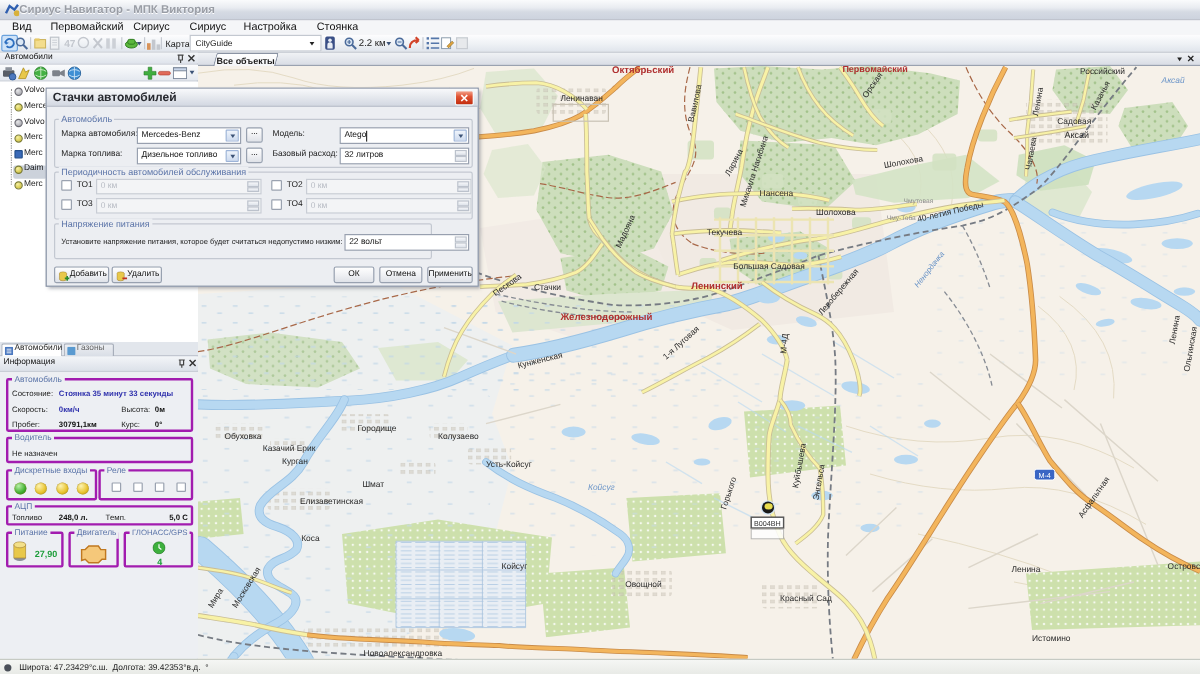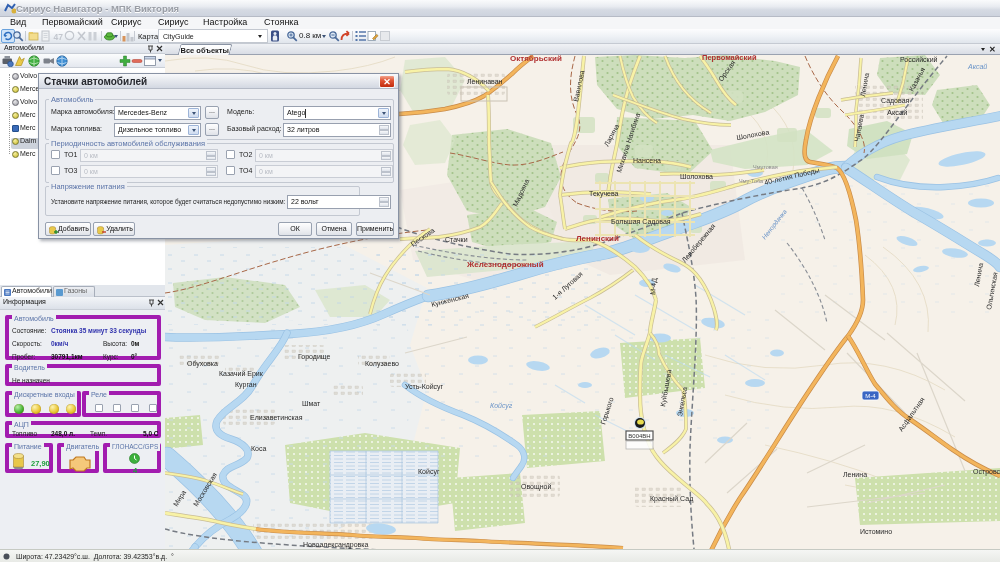--- a/index.html
+++ b/index.html
@@ -24,21 +24,21 @@
 #mapviewport{position:absolute;left:0;top:11px;width:835px;height:494px;overflow:hidden;background:#f7f3ec;}
 #vehhdr{position:absolute;left:0;top:0;width:165px;height:10px;background:linear-gradient(#f3f5f8,#dee3eb);border-bottom:1px solid #c9ced6;font-size:7px;color:#111;}
 #vehtools{position:absolute;left:0;top:10px;width:165px;height:14px;background:linear-gradient(#fbfcfd,#e4e8ef);border-bottom:1px solid #c9ced6;}
 #vehtree{position:absolute;left:0;top:24px;width:165px;height:217px;background:#fff;}
 .trow{position:absolute;left:20px;height:11px;font-size:7px;color:#222;}
 .ticon{position:absolute;left:12px;width:7px;height:7px;border-radius:50%;}
 #btabs{position:absolute;left:0;top:241px;width:165px;height:12px;background:#e2e6ec;border-bottom:1px solid #bac0ca;}
 .btab{position:absolute;top:1px;height:11px;font-size:7px;color:#222;border:1px solid #a7aeba;border-bottom:none;border-radius:2px 2px 0 0;}
 #infohdr{position:absolute;left:0;top:253px;width:165px;height:13px;background:linear-gradient(#f3f5f8,#dce1e9);border-bottom:1px solid #c9ced6;font-size:7px;color:#111;}
 #infobody{position:absolute;left:0;top:266px;width:165px;height:239px;background:#edeff3;}
-.gbox{position:absolute;border:4px solid #a21caf;border-radius:2px;}
+.gbox{position:absolute;border:2px solid #a21caf;border-radius:2px;}
 .gbox .cap{position:absolute;left:3px;top:-4.5px;background:#edeff3;color:#5b74a8;font-size:7px;line-height:8px;padding:0 2px;white-space:nowrap;}
 .il{font-size:6.5px;color:#222;position:absolute;white-space:nowrap;}
 .iv{font-size:6.5px;font-weight:bold;color:#3032ad;position:absolute;white-space:nowrap;}
 .ik{font-size:6.5px;font-weight:bold;color:#111;position:absolute;white-space:nowrap;}
 #statusbar{position:absolute;left:0;top:549px;width:1000px;height:13px;background:linear-gradient(#f5f6f4,#e8eae6);border-top:1px solid #c6cac3;font-size:7px;color:#222;}
 #dialog{position:absolute;left:38px;top:73px;width:361px;height:166px;background:#eceef2;border:1px solid #8892a4;box-shadow:2px 2px 3px rgba(90,95,110,0.5);}
 #dlgtitle{position:absolute;left:0;top:0;width:359px;height:15px;background:linear-gradient(#f8f9fb,#e7eaef 45%,#d3d8e2);border-bottom:1px solid #b4bac6;}
 #dlgtitle .t{position:absolute;left:5px;top:2px;font-size:10px;font-weight:bold;color:#26282e;}
 #dlgclose{position:absolute;right:3px;top:1px;width:16px;height:13px;background:linear-gradient(#f3a38c,#e05535 40%,#c22b0d);border:1px solid #f4f6f8;border-radius:2px;color:#fff;font-size:9px;font-weight:bold;text-align:center;line-height:12px;}
 .dgbox{position:absolute;border:1px solid #c3c8d1;border-radius:2px;}
@@ -444,21 +444,21 @@
         <rect x="2" y="0.5" width="8" height="11" rx="1.5" fill="#3a4f86"></rect>
         <circle cx="6" cy="3.5" r="1.5" fill="#e8edf5"></circle>
         <path d="M3.8 10.5 v-3 a2.2 2.2 0 0 1 4.4 0 v3z" fill="#e8edf5"></path>
       </svg>
   <svg class="ti" style="left:286px" viewBox="0 0 12 12">
         <circle cx="5" cy="5" r="3.2" stroke="#4a6a9a" stroke-width="1.3" fill="#dce8f5"></circle>
         <line x1="7.3" y1="7.3" x2="10.8" y2="10.8" stroke="#4a6a9a" stroke-width="1.7"></line>
         <line x1="3.4" y1="5" x2="6.6" y2="5" stroke="#4a6a9a"></line>
         <line x1="5" y1="3.4" x2="5" y2="6.6" stroke="#4a6a9a"></line>
       </svg>
-  <span style="position:absolute;left:299px;top:2px;font-size:8px;color:#222;">0.8 км</span>
+  <span style="position:absolute;left:299px;top:2px;font-size:8px;color:#222;">2.2 км</span>
   <div class="ddarrow" style="left:322px;top:6px"></div>
   <svg class="ti" style="left:328px" viewBox="0 0 12 12">
         <circle cx="5" cy="5" r="3.2" stroke="#4a6a9a" stroke-width="1.3" fill="#dce8f5"></circle>
         <line x1="7.3" y1="7.3" x2="10.8" y2="10.8" stroke="#4a6a9a" stroke-width="1.7"></line>
         <line x1="3.4" y1="5" x2="6.6" y2="5" stroke="#4a6a9a"></line>
       </svg>
   <svg class="ti" style="left:340px" viewBox="0 0 12 12">
         <path d="M1.5 10 C1.5 4.5 5 3.5 9 3.5 M9 3.5 l-2.6-2.4 M9 3.5 l-2.6 2.4" stroke="#d2442a" stroke-width="1.8" fill="none"></path>
       </svg>
   <div class="tsep" style="left:352px"></div>

